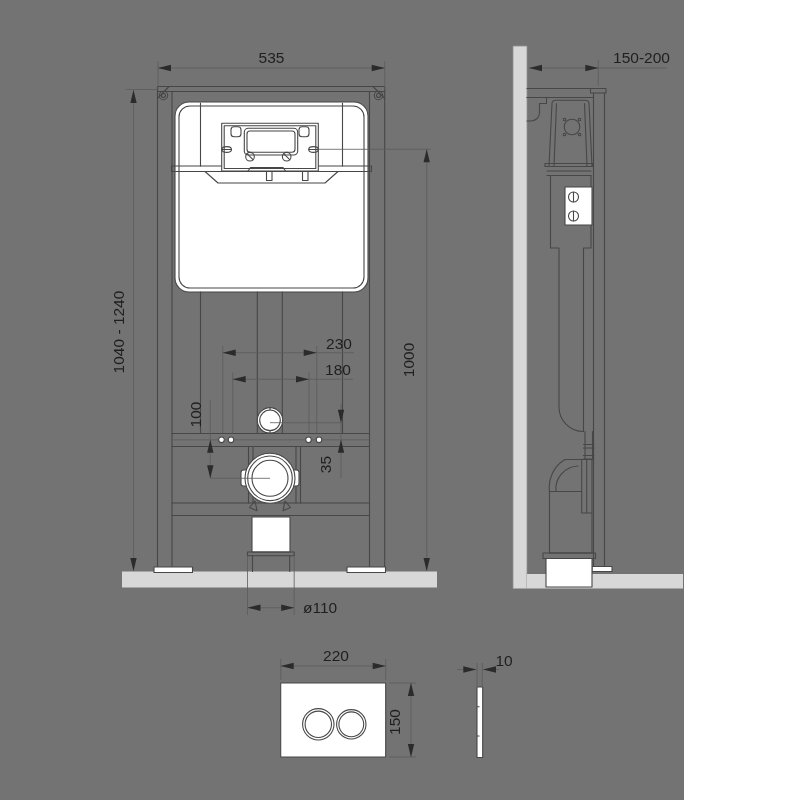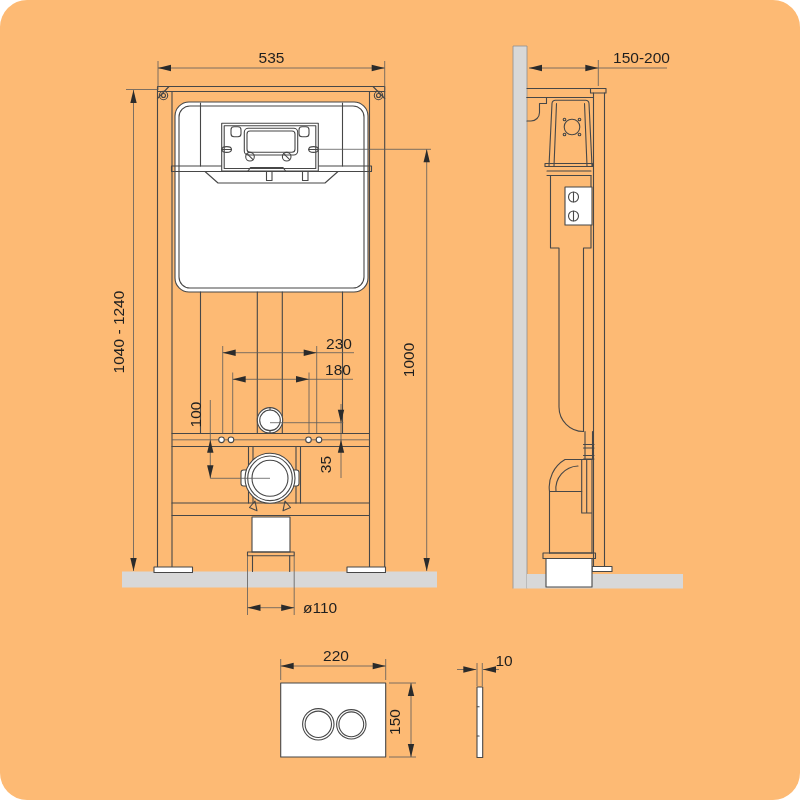--- a/index.html
+++ b/index.html
@@ -1,16 +1,16 @@
 <!DOCTYPE html>
 <html><head>
 <meta charset="utf-8">
 <style>
   html,body{margin:0;padding:0;background:#ffffff;}
-  #canvas{width:800px;height:800px;position:relative;background:#fdba74;font-family:"Liberation Sans",sans-serif;border-radius:27px;}
+  #canvas{width:684px;height:800px;position:relative;background:#737373;font-family:"Liberation Sans",sans-serif;}
   svg{display:block;}
   .s{stroke:#474747;stroke-width:1.1;fill:none;stroke-linecap:round;stroke-linejoin:round;}
   .sf{stroke:#474747;stroke-width:1.1;fill:#ffffff;stroke-linejoin:round;}
   .t{stroke:#5c5c5c;stroke-width:0.8;fill:none;stroke-linecap:butt;}
   .ar{fill:#2b2b2b;stroke:none;}
   .gray{fill:#d8d8d8;stroke:none;}
   .wedge{stroke:#8f8f8f;stroke-width:0.8;fill:none;}
   text{fill:#1f1f1f;font-size:15.5px;font-family:"Liberation Sans",sans-serif;}
   .mid{text-anchor:middle;}
 </style>

